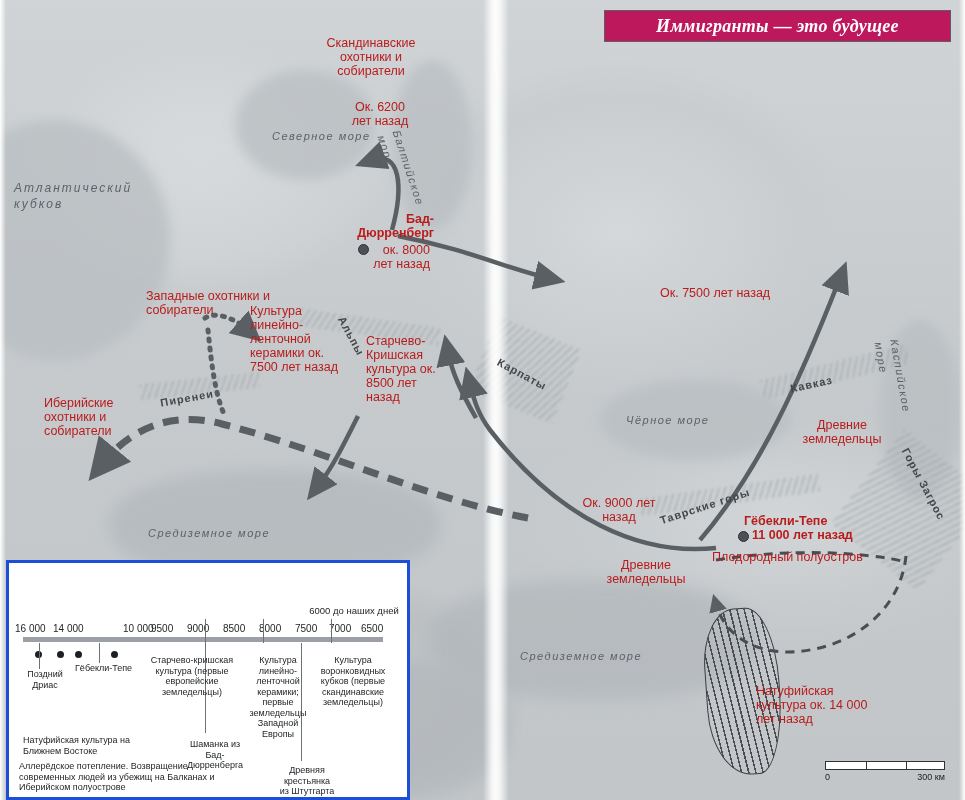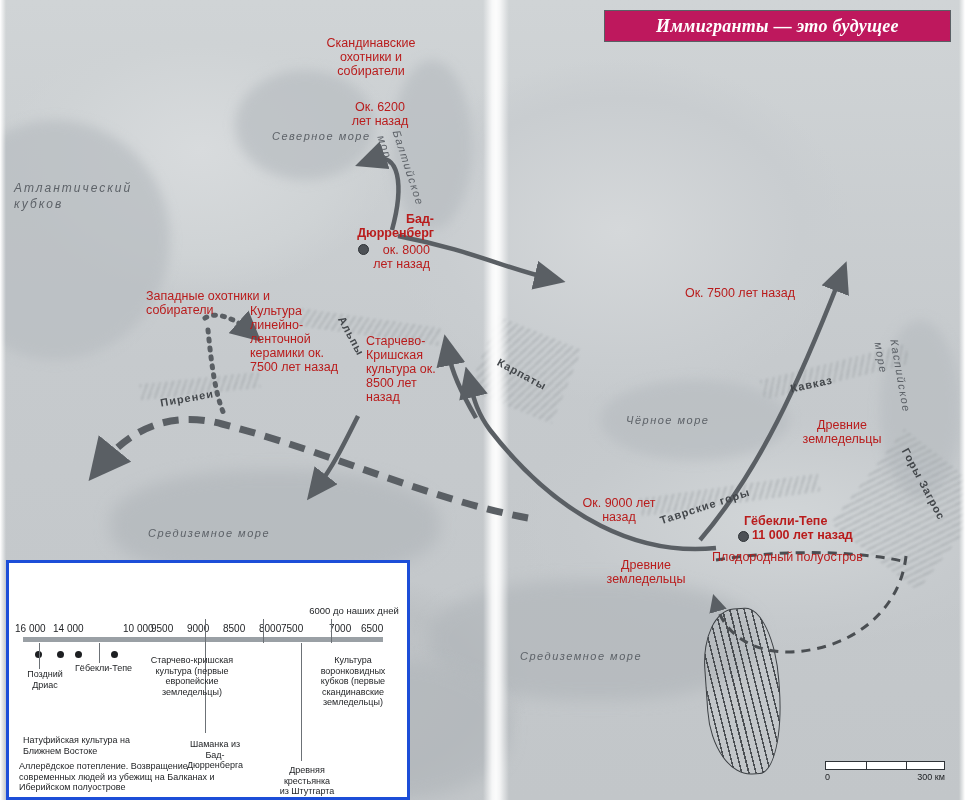--- a/index.html
+++ b/index.html
@@ -172,67 +172,70 @@
 
   <div class="lbl b" style="left:342px;top:212px;width:92px;text-align:right;">Бад-Дюрренберг</div>
   <div class="dot" style="left:358px;top:244px;"></div>
   <div class="lbl" style="left:372px;top:243px;width:58px;text-align:right;">ок. 8000 лет назад</div>
 
   <div class="lbl" style="left:146px;top:266px;width:170px;margin-top:23px;">Западные охотники и собиратели</div>
 
   <div class="lbl" style="left:250px;top:304px;width:104px;">Культура линейно- ленточной керамики ок. 7500 лет назад</div>
   <div class="lbl" style="left:366px;top:334px;width:76px;">Старчево- Кришская культура ок. 8500 лет назад</div>
 
-
-  <div class="lbl" style="left:660px;top:286px;width:160px;text-align:center;">Ок. 7500 лет назад</div>
+  <div class="lbl" style="left:44px;top:396px;width:118px;">Иберийские охотники и собиратели</div>
+
+  <div class="lbl" style="left:660px;top:286px;width:160px;">Ок. 7500 лет назад</div>
   <div class="lbl c" style="left:788px;top:418px;width:108px;">Древние земледельцы</div>
 
   <div class="lbl c" style="left:578px;top:496px;width:82px;">Ок. 9000 лет назад</div>
 
   <div class="lbl b" style="left:744px;top:514px;width:120px;">Гёбекли-Тепе</div>
   <div class="dot" style="left:738px;top:531px;"></div>
   <div class="lbl b" style="left:752px;top:528px;width:140px;">11 000 лет назад</div>
 
   <div class="lbl" style="left:712px;top:550px;width:190px;">Плодородный полуостров</div>
   <div class="lbl c" style="left:600px;top:558px;width:92px;">Древние земледельцы</div>
 
+  <div class="lbl" style="left:756px;top:684px;width:124px;">Натуфийская культура ок. 14 000 лет назад</div>
 
   <div class="timeline">
     <div class="tl-head" style="left:300px;top:42px;width:90px;">6000 до наших дней</div>
 
     <div class="tl-axis"></div>
 
     <div class="tl-num" style="left:6px;top:60px;">16 000</div>
     <div class="tl-num" style="left:44px;top:60px;">14 000</div>
     <div class="tl-num" style="left:98px;top:60px;margin-left:16px;">10 000</div>
     <div class="tl-num" style="left:142px;top:60px;">9500</div>
     <div class="tl-num" style="left:178px;top:60px;">9000</div>
     <div class="tl-num" style="left:214px;top:60px;">8500</div>
     <div class="tl-num" style="left:250px;top:60px;">8000</div>
-    <div class="tl-num" style="left:272px;top:60px;text-align:right;">7500</div>
+    <div class="tl-num" style="left:286px;top:60px;text-align:right;">7500</div>
     <div class="tl-num" style="left:320px;top:60px;">7000</div>
     <div class="tl-num" style="left:352px;top:60px;">6500</div>
     <div class="tl-num" style="left:300px;top:56px;opacity:0;">6000</div>
 
     <div class="tl-dot" style="left:26px;top:88px;"></div>
     <div class="tl-dot" style="left:48px;top:88px;"></div>
     <div class="tl-dot" style="left:66px;top:88px;"></div>
     <div class="tl-dot" style="left:102px;top:88px;"></div>
 
     <div class="tl-lead" style="left:30px;top:80px;height:26px;"></div>
     <div class="tl-lead" style="left:90px;top:80px;height:20px;"></div>
     <div class="tl-lead" style="left:196px;top:56px;height:24px;"></div>
     <div class="tl-lead" style="left:254px;top:56px;height:24px;"></div>
     <div class="tl-lead" style="left:322px;top:56px;height:24px;"></div>
     <div class="tl-lead" style="left:196px;top:80px;height:90px;"></div>
     <div class="tl-lead" style="left:292px;top:80px;height:118px;"></div>
 
     <div class="tl-note" style="left:14px;top:106px;width:44px;text-align:center;">Поздний Дриас</div>
     <div class="tl-note" style="left:66px;top:100px;width:62px;">Гёбекли-Тепе</div>
     <div class="tl-note" style="left:140px;top:92px;width:86px;text-align:center;">Старчево-кришская культура (первые европейские земледельцы)</div>
+    <div class="tl-note" style="left:236px;top:92px;width:66px;text-align:center;">Культура линейно-ленточной керамики; первые земледельцы Западной Европы</div>
     <div class="tl-note" style="left:306px;top:92px;width:76px;text-align:center;">Культура воронковидных кубков (первые скандинавские земледельцы)</div>
 
     <div class="tl-note" style="left:14px;top:172px;width:120px;">Натуфийская культура на Ближнем Востоке</div>
     <div class="tl-note" style="left:10px;top:198px;width:200px;">Аллерёдское потепление. Возвращение современных людей из убежищ на Балканах и Иберийском полуострове</div>
     <div class="tl-note" style="left:176px;top:176px;width:60px;text-align:center;">Шаманка из Бад-Дюрренберга</div>
     <div class="tl-note" style="left:270px;top:202px;width:56px;text-align:center;">Древняя крестьянка из Штутгарта</div>
   </div>
 
   <div class="scale">
     <div class="scale-line">

